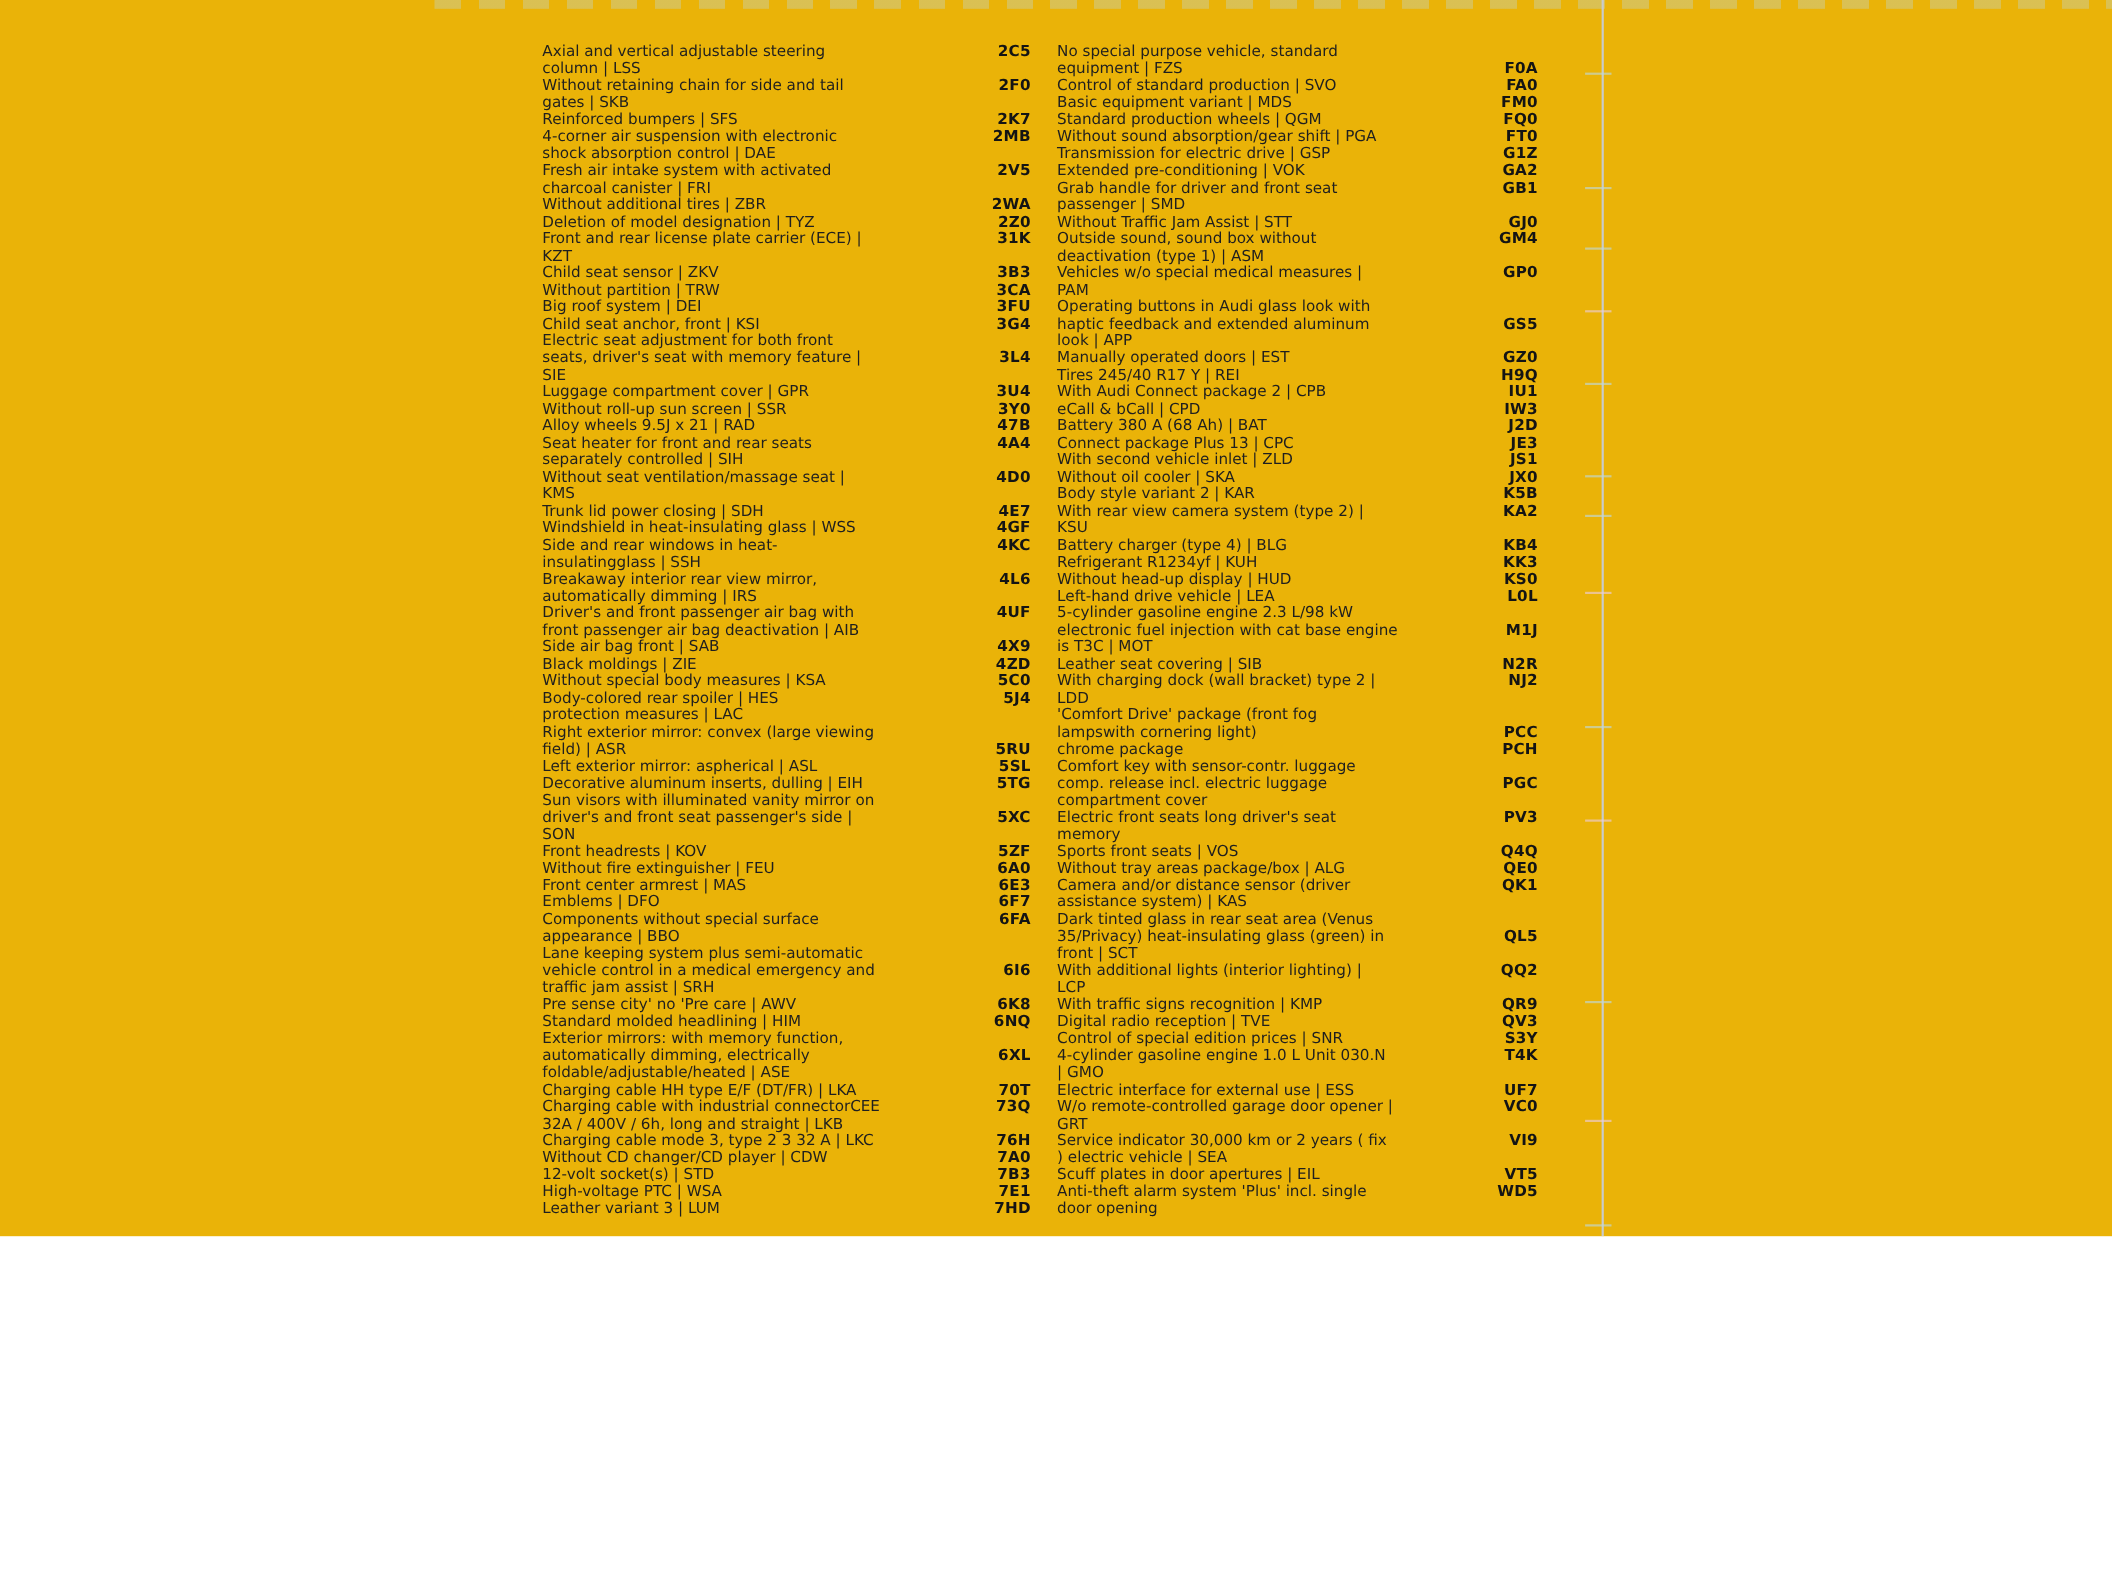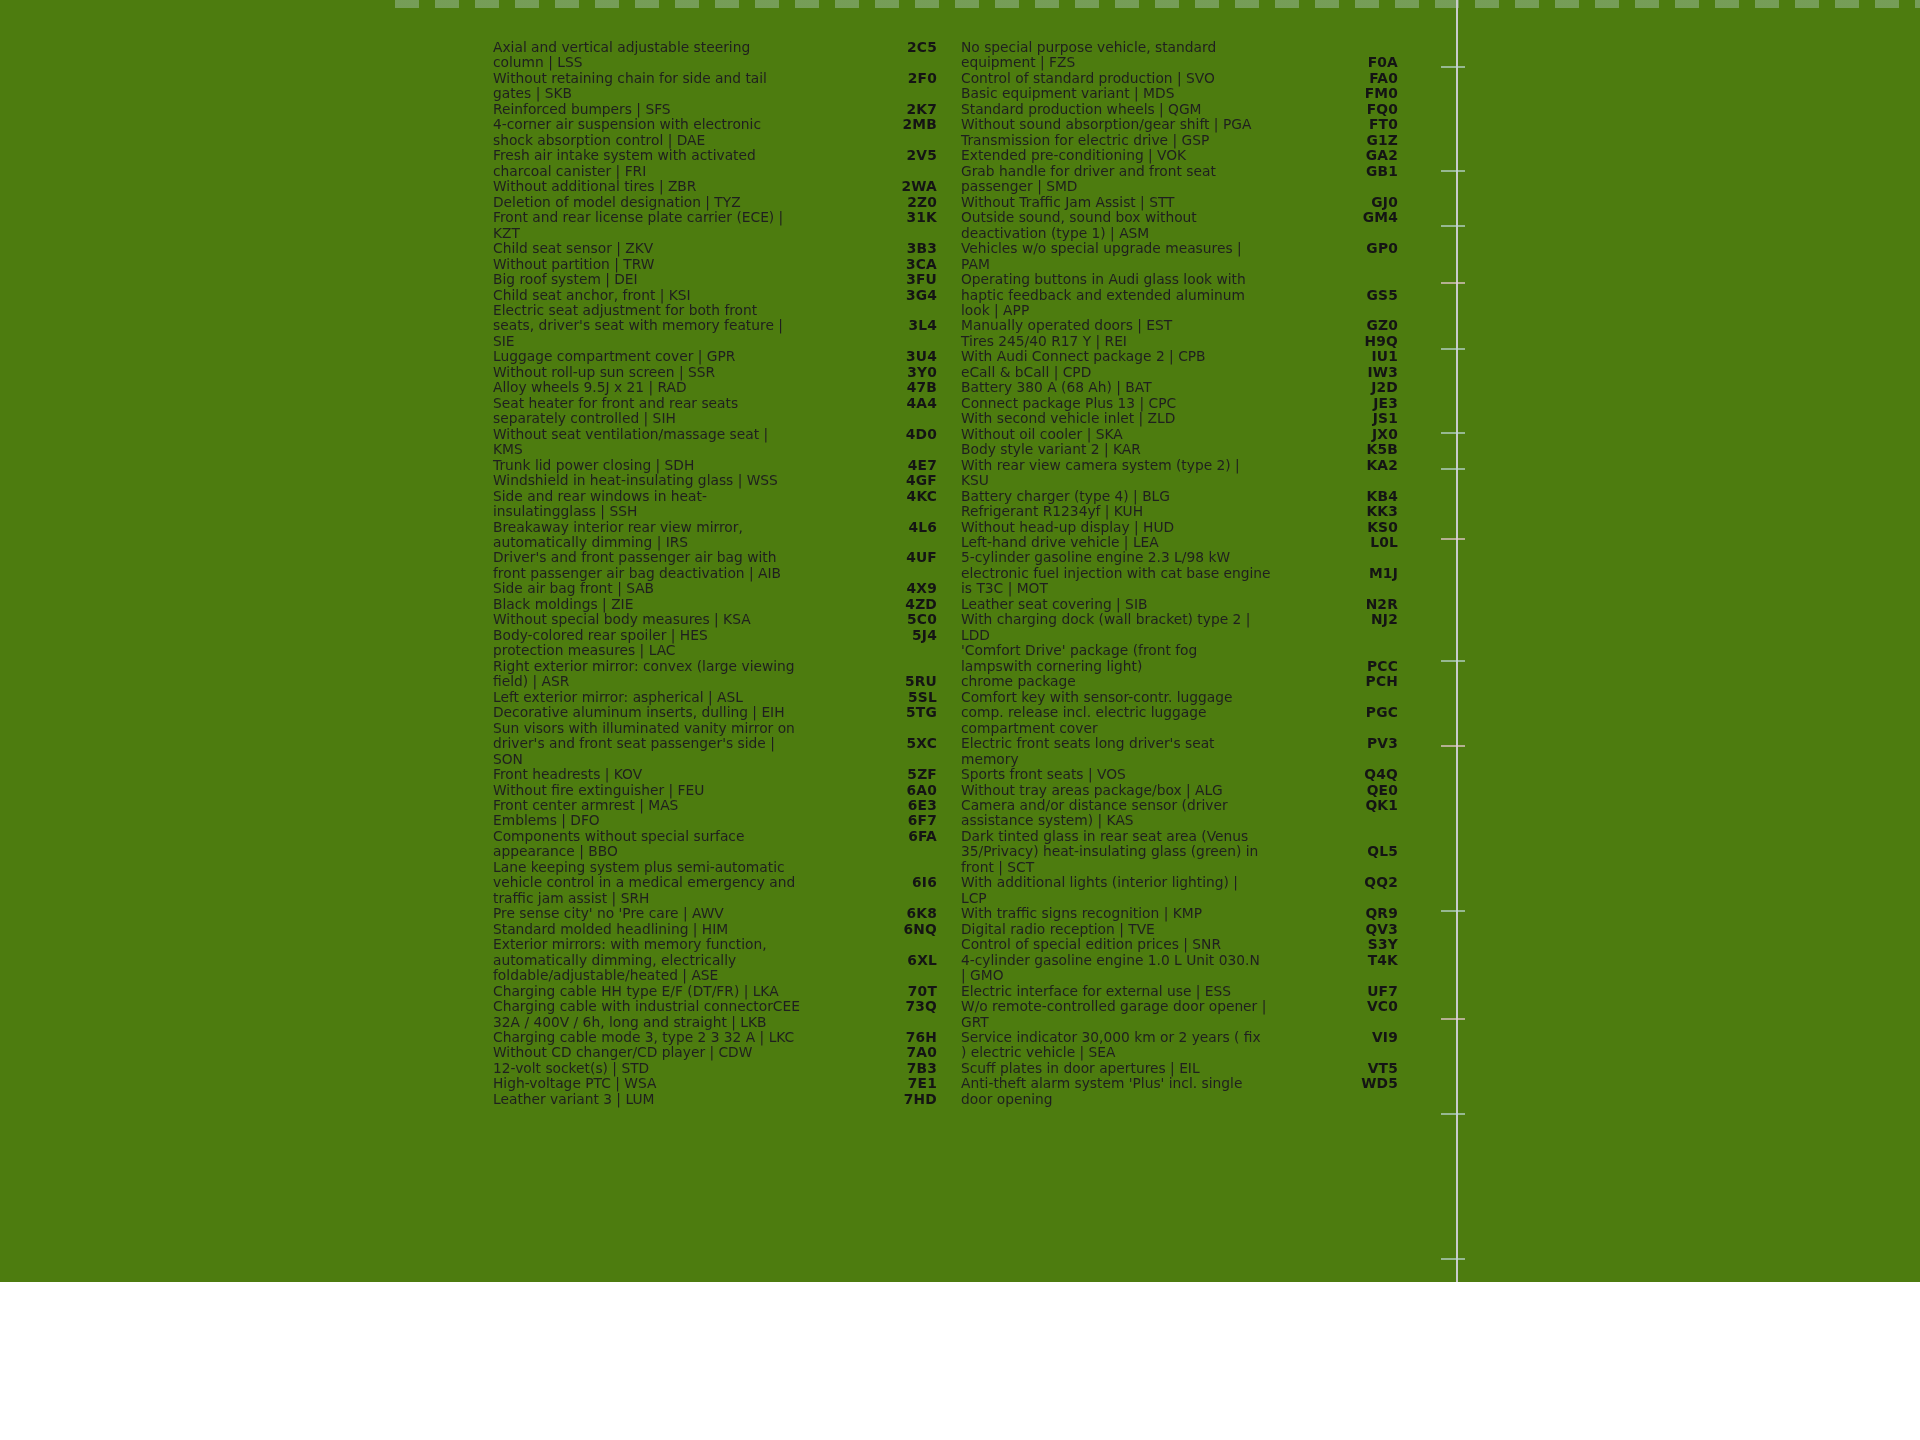--- a/index.html
+++ b/index.html
@@ -3,22 +3,22 @@
 <meta charset="utf-8">
 <style>
   html, body {
     margin: 0;
     padding: 0;
     background: #ffffff;
   }
   #canvas {
     position: relative;
     width: 1920px;
-    height: 1282px;
-    background: #4d7c0f;
+    height: 1124px;
+    background: #eab308;
     overflow: hidden;
     font-family: "DejaVu Sans", "Liberation Sans", sans-serif;
     color: #1f1f1f;
   }
   
   #scan-top-strip {
     position: absolute;
     left: 395px; top: 0; right: 0;
     height: 8px;
     background: repeating-linear-gradient(90deg,
@@ -160,21 +160,21 @@
       </div>
       <div class="row">
         <div class="cell-left">KZT</div>
         <div class="cell-code"></div>
         <div class="cell-desc">deactivation (type 1) | ASM</div>
         <div class="cell-rcode"></div>
       </div>
       <div class="row">
         <div class="cell-left">Child seat sensor | ZKV</div>
         <div class="cell-code">3B3</div>
-        <div class="cell-desc">Vehicles w/o special upgrade measures |</div>
+        <div class="cell-desc">Vehicles w/o special medical measures |</div>
         <div class="cell-rcode">GP0</div>
       </div>
       <div class="row">
         <div class="cell-left">Without partition | TRW</div>
         <div class="cell-code">3CA</div>
         <div class="cell-desc">PAM</div>
         <div class="cell-rcode"></div>
       </div>
       <div class="row">
         <div class="cell-left">Big roof system | DEI</div>

